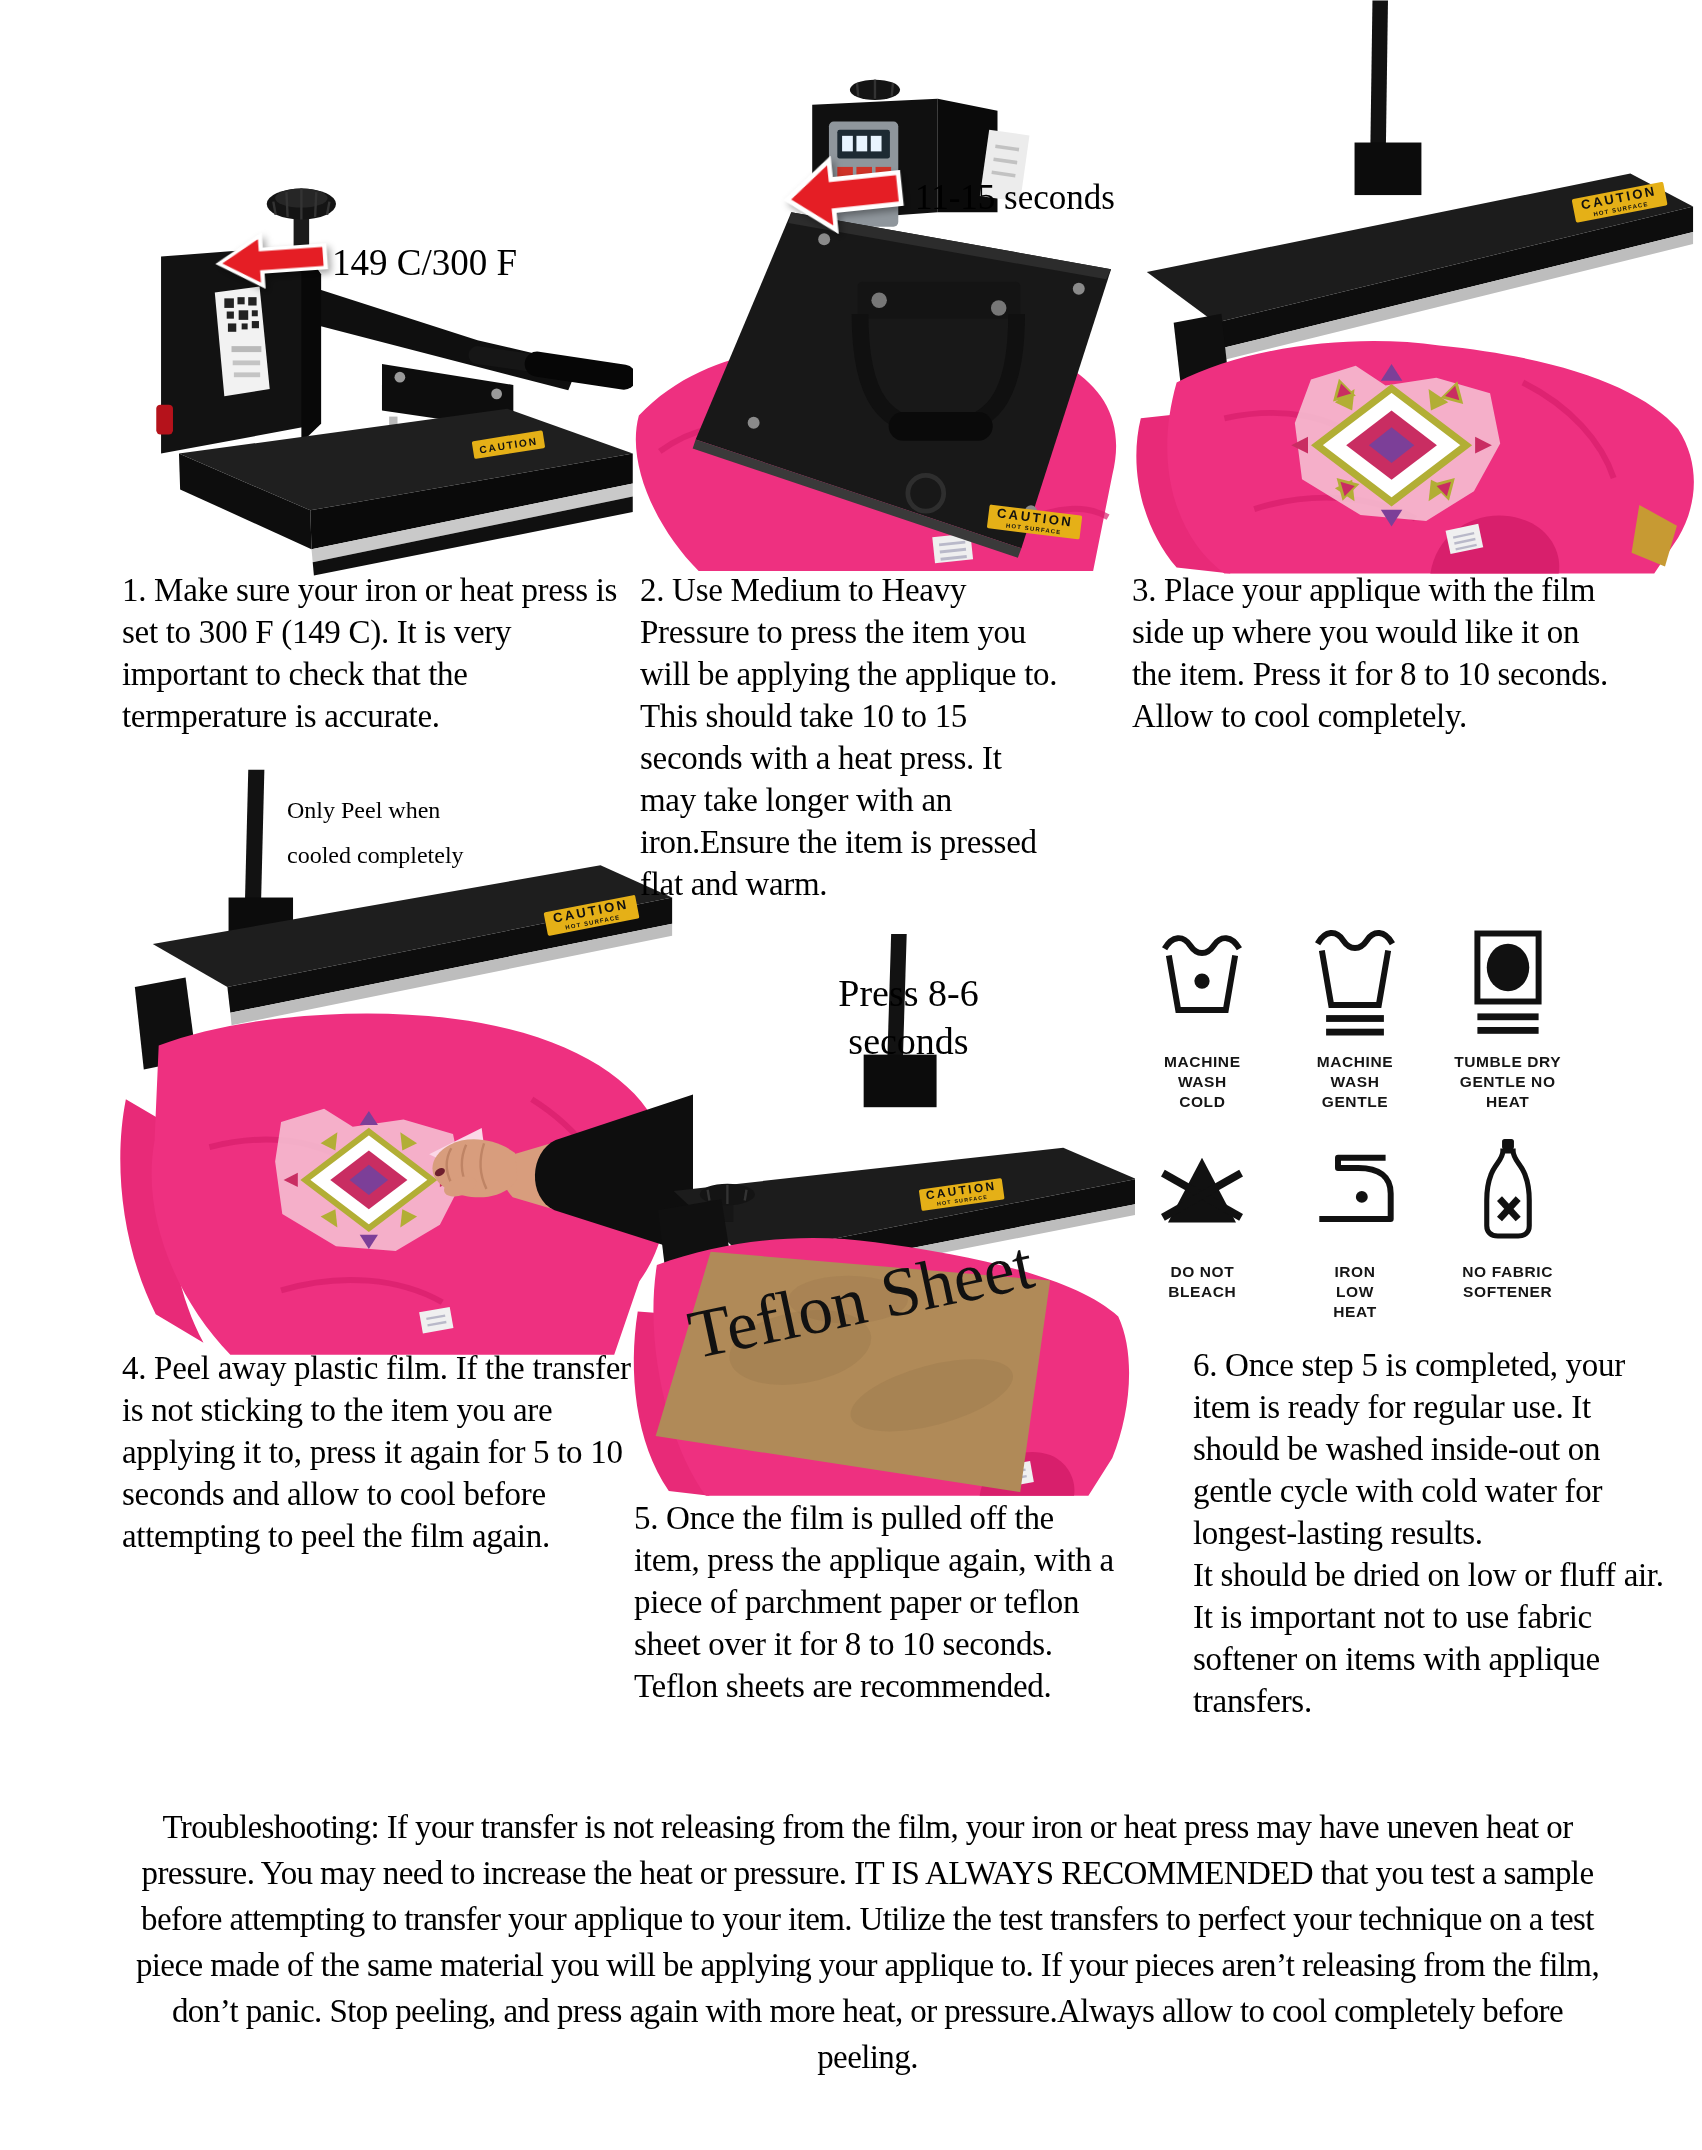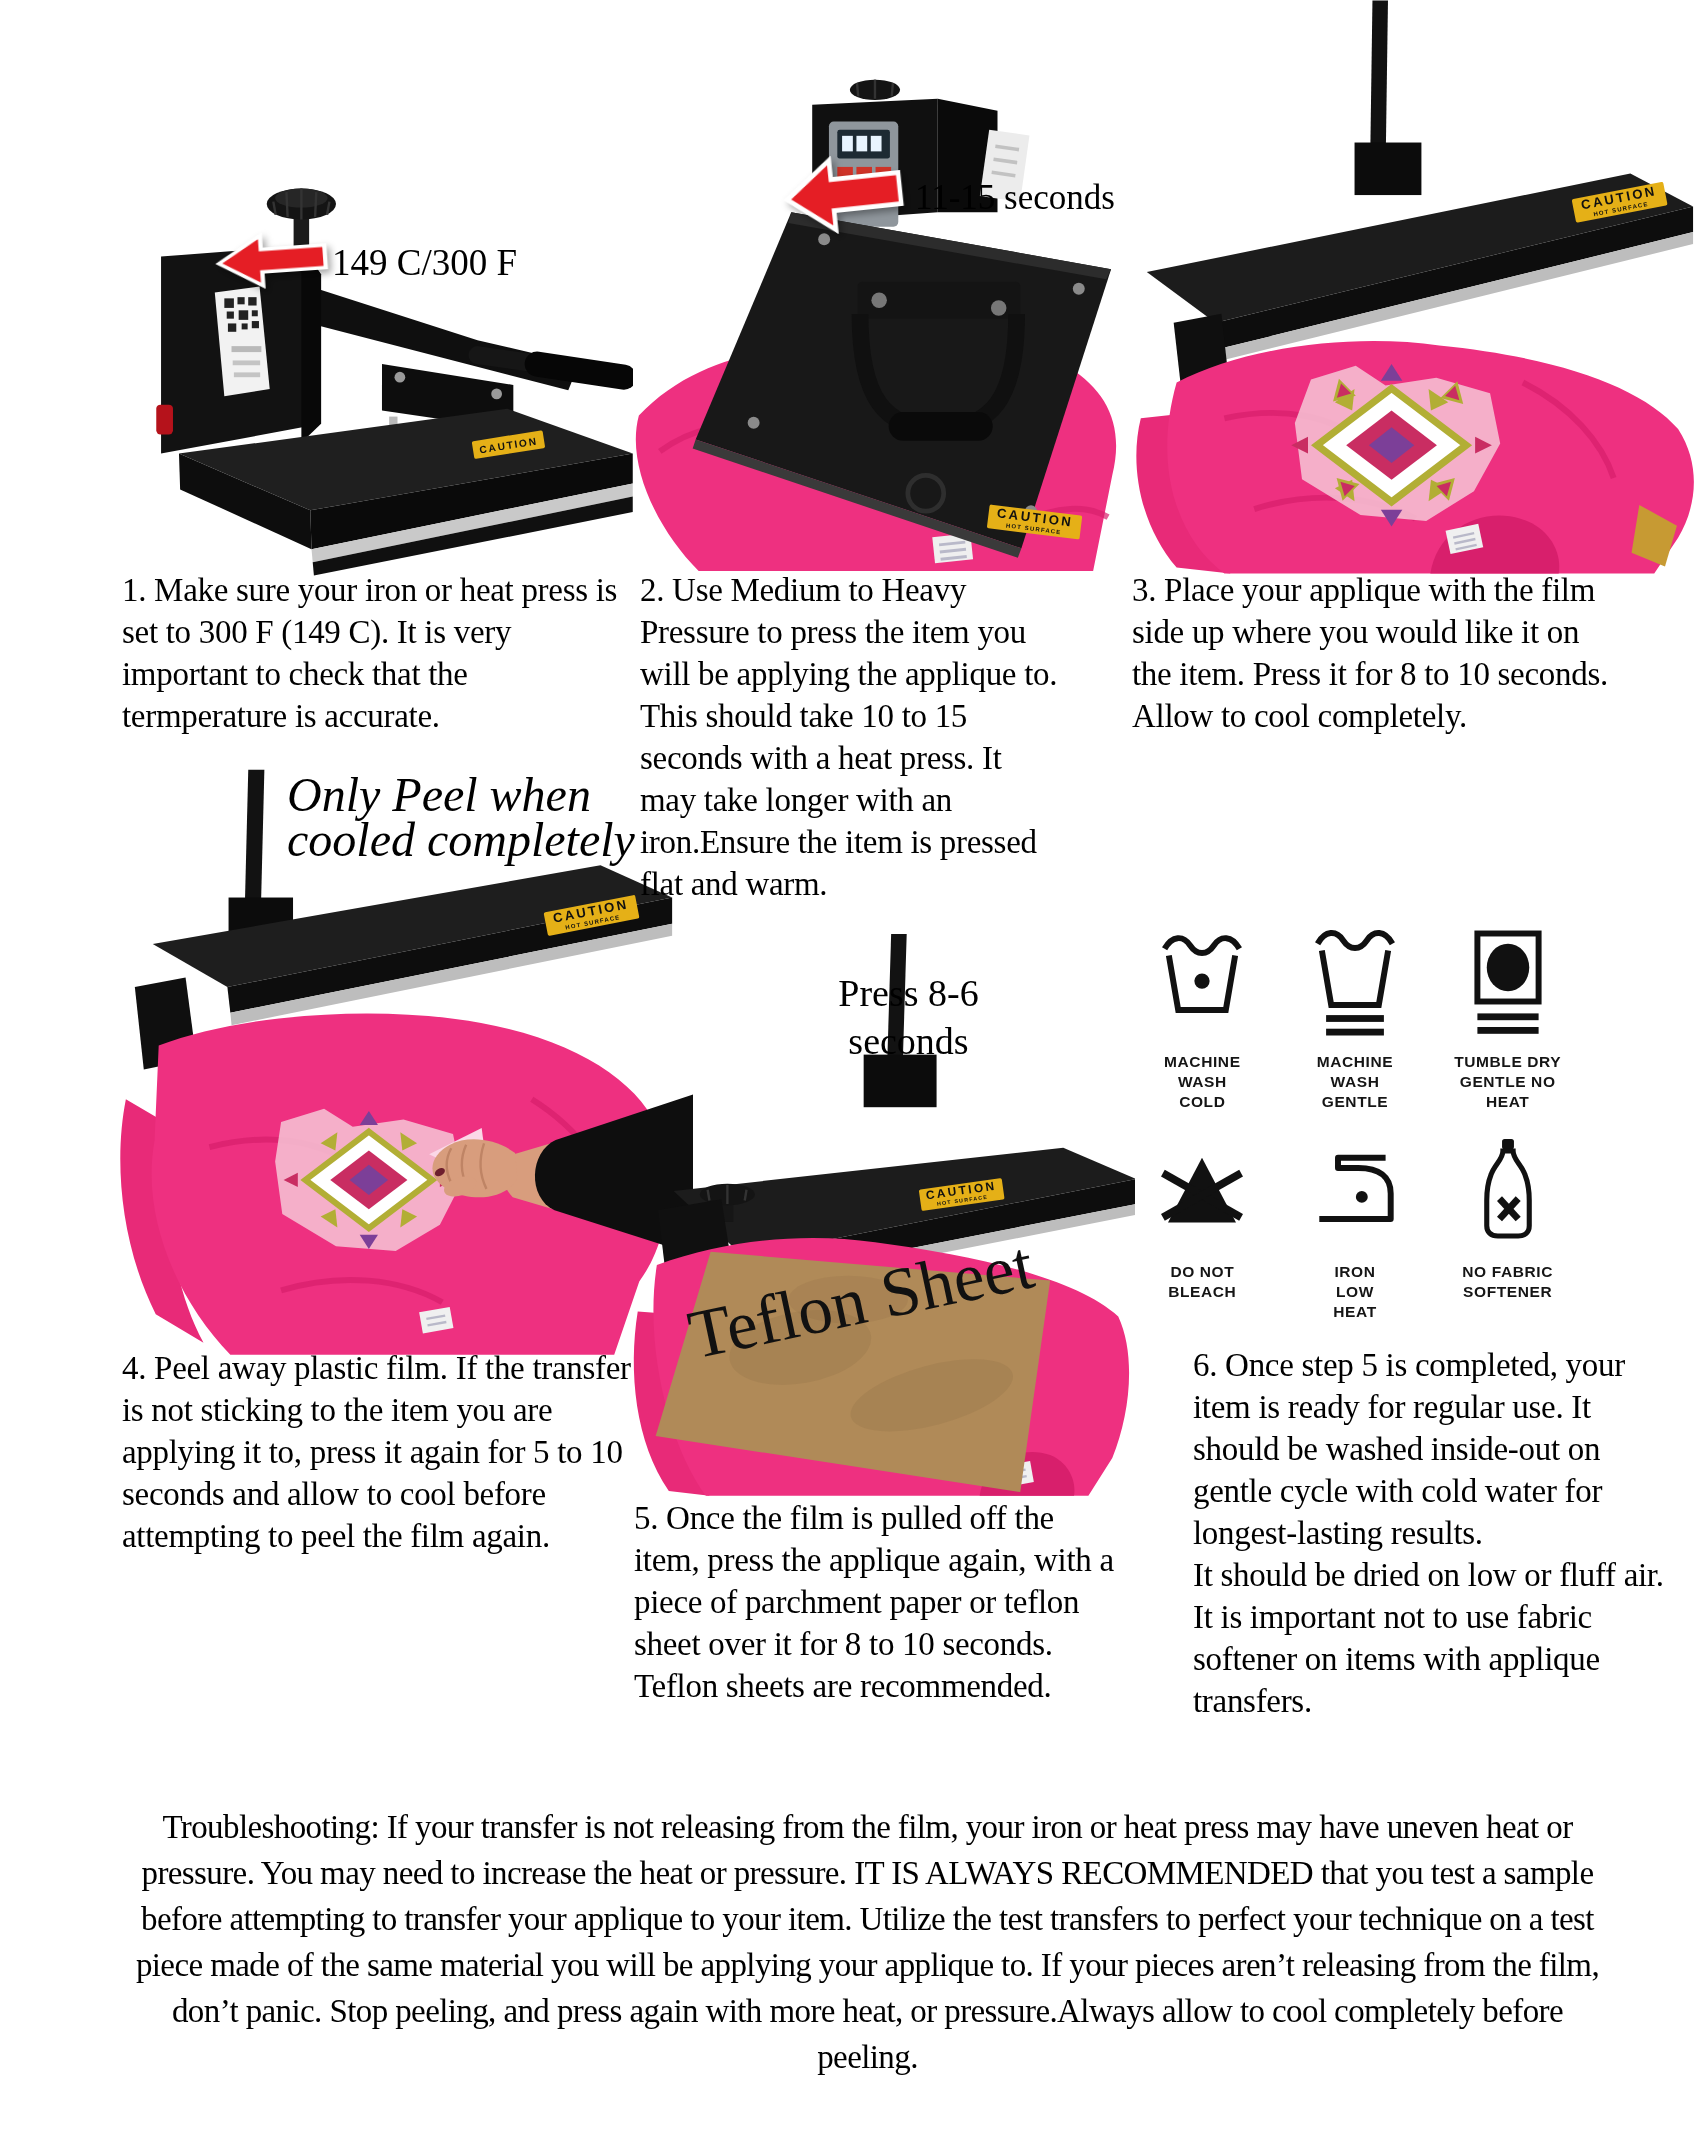--- a/index.html
+++ b/index.html
@@ -4,21 +4,21 @@
 <style>
   html,body{margin:0;padding:0;background:#fff;}
   body{width:1703px;height:2151px;font-family:"Liberation Serif",serif;color:#000;}
   .page{position:relative;width:1703px;height:2151px;background:#ffffff;overflow:hidden;}
   .fig{position:absolute;z-index:1;}
   .fig svg{display:block;width:100%;height:100%;}
   .step-text{position:absolute;z-index:3;font-size:33px;line-height:42px;white-space:pre-line;letter-spacing:-0.3px;}
   .annot{position:absolute;z-index:5;white-space:pre-line;}
   #annot-temp{left:332px;top:241px;font-size:37px;}
   #annot-time{left:915px;top:178px;font-size:35px;}
-  #annot-peel{left:287px;top:772px;font-size:48px;line-height:45px;font-style:italic;}
+  #annot-peel{left:287px;top:788px;font-size:24px;line-height:45px;}
   #annot-press810{left:807px;top:969px;width:203px;font-size:38px;line-height:48px;text-align:center;}
   .arrow{position:absolute;z-index:4;filter:drop-shadow(3px 4.2px 3.6px rgba(0,0,0,0.35));}
   #arrow1{left:215px;top:232px;width:114px;height:56px;transform:rotate(-4deg);}
   #arrow2{left:783px;top:155px;width:121px;height:78px;transform:rotate(-6deg);}
   .teflon-label{position:absolute;z-index:6;left:664px;top:1255px;width:394px;
     font-size:69px;line-height:1.32;text-align:center;transform:rotate(-12deg);color:#111;white-space:pre-line;}
   .care-grid{position:absolute;left:1137px;top:925px;width:436px;z-index:3;
     display:grid;grid-template-columns:repeat(3,1fr);row-gap:43px;column-gap:21.5px;gap:22px;}
   .care-cell{display:flex;flex-direction:column;align-items:center;}
   .care-cell svg{width:90px;height:119px;}

